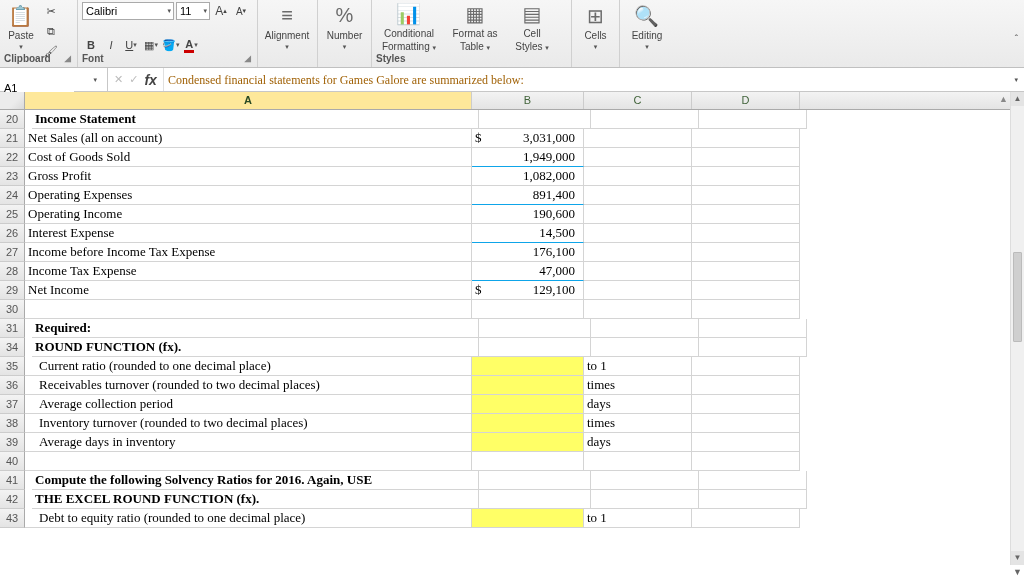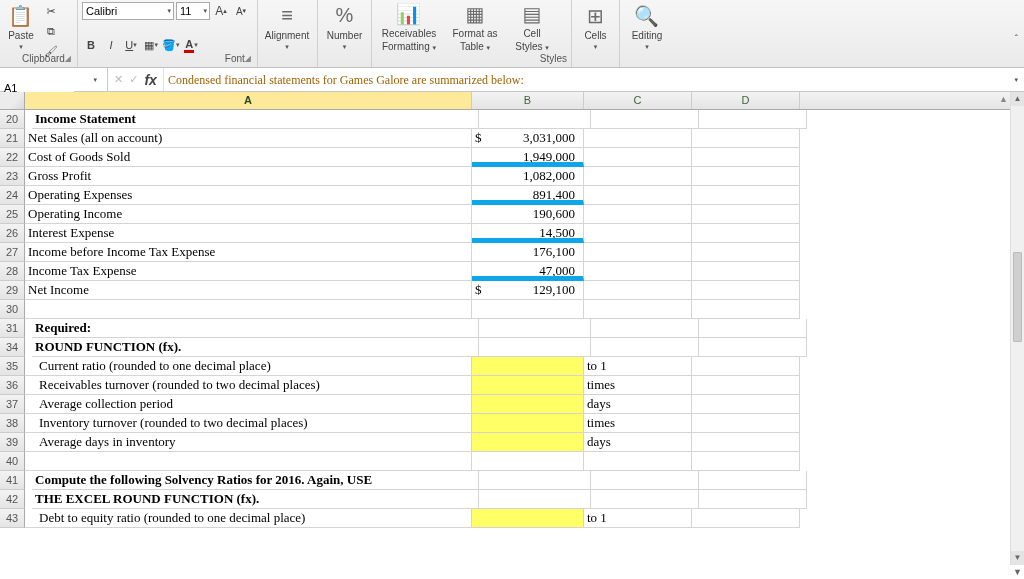--- a/index.html
+++ b/index.html
@@ -2,21 +2,21 @@
 <html><head>
 <meta charset="utf-8">
 <style>
   * { box-sizing: border-box; margin: 0; padding: 0; }
   body { font-family: "Segoe UI", Tahoma, sans-serif; font-size: 11px; background: #fff; width: 1024px; height: 579px; overflow: hidden; position: relative; }
   
   
   .ribbon { height: 68px; background: linear-gradient(#f6f6f6,#eaeaea); border-bottom: 1px solid #c0c0c0; display: flex; position: relative; }
   .rgroup { border-right: 1px solid #d0d0d0; display: flex; flex-direction: column; justify-content: space-between; padding: 2px 4px 0 4px; position: relative; }
   .rgroup-content { display: flex; align-items: flex-start; gap: 4px; height: 50px; }
-  .rgroup-label { text-align: right; font-size: 10px; color: #555; height: 14px; line-height: 12px; }
+  .rgroup-label { text-align: left; font-size: 10px; color: #555; height: 14px; line-height: 12px; font-weight: bold; }
   .rgroup-label .dialog { font-size: 8px; color: #888; float: right; margin-right: 2px; }
   .vstack { display: flex; flex-direction: column; gap: 2px; }
   .hstack { display: flex; align-items: center; gap: 2px; }
   .ribbtn { min-width: 18px; height: 18px; display: inline-flex; align-items: center; justify-content: center; color: #444; cursor: default; }
   .bigbtn { width: 50px; height: 50px; display: flex; flex-direction: column; align-items: center; justify-content: center; gap: 2px; font-size: 10px; color: #444; cursor: default; }
   .bigicon { width: 24px; height: 24px; display:flex;align-items:center;justify-content:center;font-size:20px;color:#6b6b6b; }
   .dd { font-size: 7px; color: #555; }
   .font-combo { height: 18px; border: 1px solid #aaa; background:#fff; font-size:11px; padding:0 14px 0 3px; position:relative; display:flex;align-items:center; }
   .font-combo .caret { position:absolute; right:2px; font-size:7px; color:#555; }
   .collapse-caret { position:absolute; right:6px; bottom:22px; font-size:10px; color:#555; }
@@ -38,21 +38,21 @@
   .ch { border-right:1px solid #ccc; text-align:center; font-size:11px; color:#41633a; line-height:17px; }
   .ch.active { background:#fee89a; font-weight:bold; color:#2a4a22; }
   .rows { }
   .row { display:flex; height:19px; }
   .rh { width:25px; border-right:1px solid #aaa; border-bottom:1px solid #ccc; background:linear-gradient(#f3f3f3,#e4e4e4); text-align:center; font-size:11px; color:#555; line-height:18px; }
   .cell { border-right:1px solid #d4d4d4; border-bottom:1px solid #d4d4d4; font:13px/18px "Times New Roman", serif; padding:0 3px; overflow:hidden; white-space:nowrap; color:#000; }
   .cell.num { text-align:right; padding-right:8px; }
   .cell.bold { font-weight:bold;margin-left:7px; }
   .cell.indent { padding-left:14px; }
   .cell.yellow { background:#ffff66; }
-  .cell.bthick { border-bottom:5px solid #0ea5e9; }
+  .cell.bthick { border-bottom:1px solid #0ea5e9; }
   .colA { width:447px; } .colB { width:112px; } .colC { width:108px; } .colD { width:108px; }
   .dollar-wrap { display:flex; justify-content:space-between; }
   
   
   .vscroll { position:absolute; right:0; top:92px; bottom:14px; width:14px; background:#f0f0f0; border-left:1px solid #ddd; }
   .varrow { height:14px; background:#e4e4e4; text-align:center; font-size:8px; color:#666; line-height:14px; }
   .vthumb { position:absolute; left:2px; right:2px; top:160px; height:90px; background:#cfcfcf; border:1px solid #bbb; border-radius:1px; }
   .hscroll-triangle { position:absolute; right:2px; bottom:2px; font-size:9px; color:#666; }
 </style>
 </head>
@@ -143,21 +143,21 @@
           <span class="dd">▾</span>
         </div>
       </div>
     <div class="rgroup-label"></div>
   </div>
 
   <div class="rgroup" style="width:200px">
     <div class="rgroup-content">
       <div class="bigbtn" style="width:66px">
           <div class="bigicon">📊</div>
-          <span>Receivables</span>
+          <span>Conditional</span>
           <span><span>Formatting</span> <span class="dd">▾</span></span>
         </div>
       <div class="bigbtn" style="width:58px">
           <div class="bigicon">▦</div>
           <span>Format as</span>
           <span><span>Table</span> <span class="dd">▾</span></span>
         </div>
       <div class="bigbtn" style="width:48px">
           <div class="bigicon">▤</div>
           <span>Cell</span>

